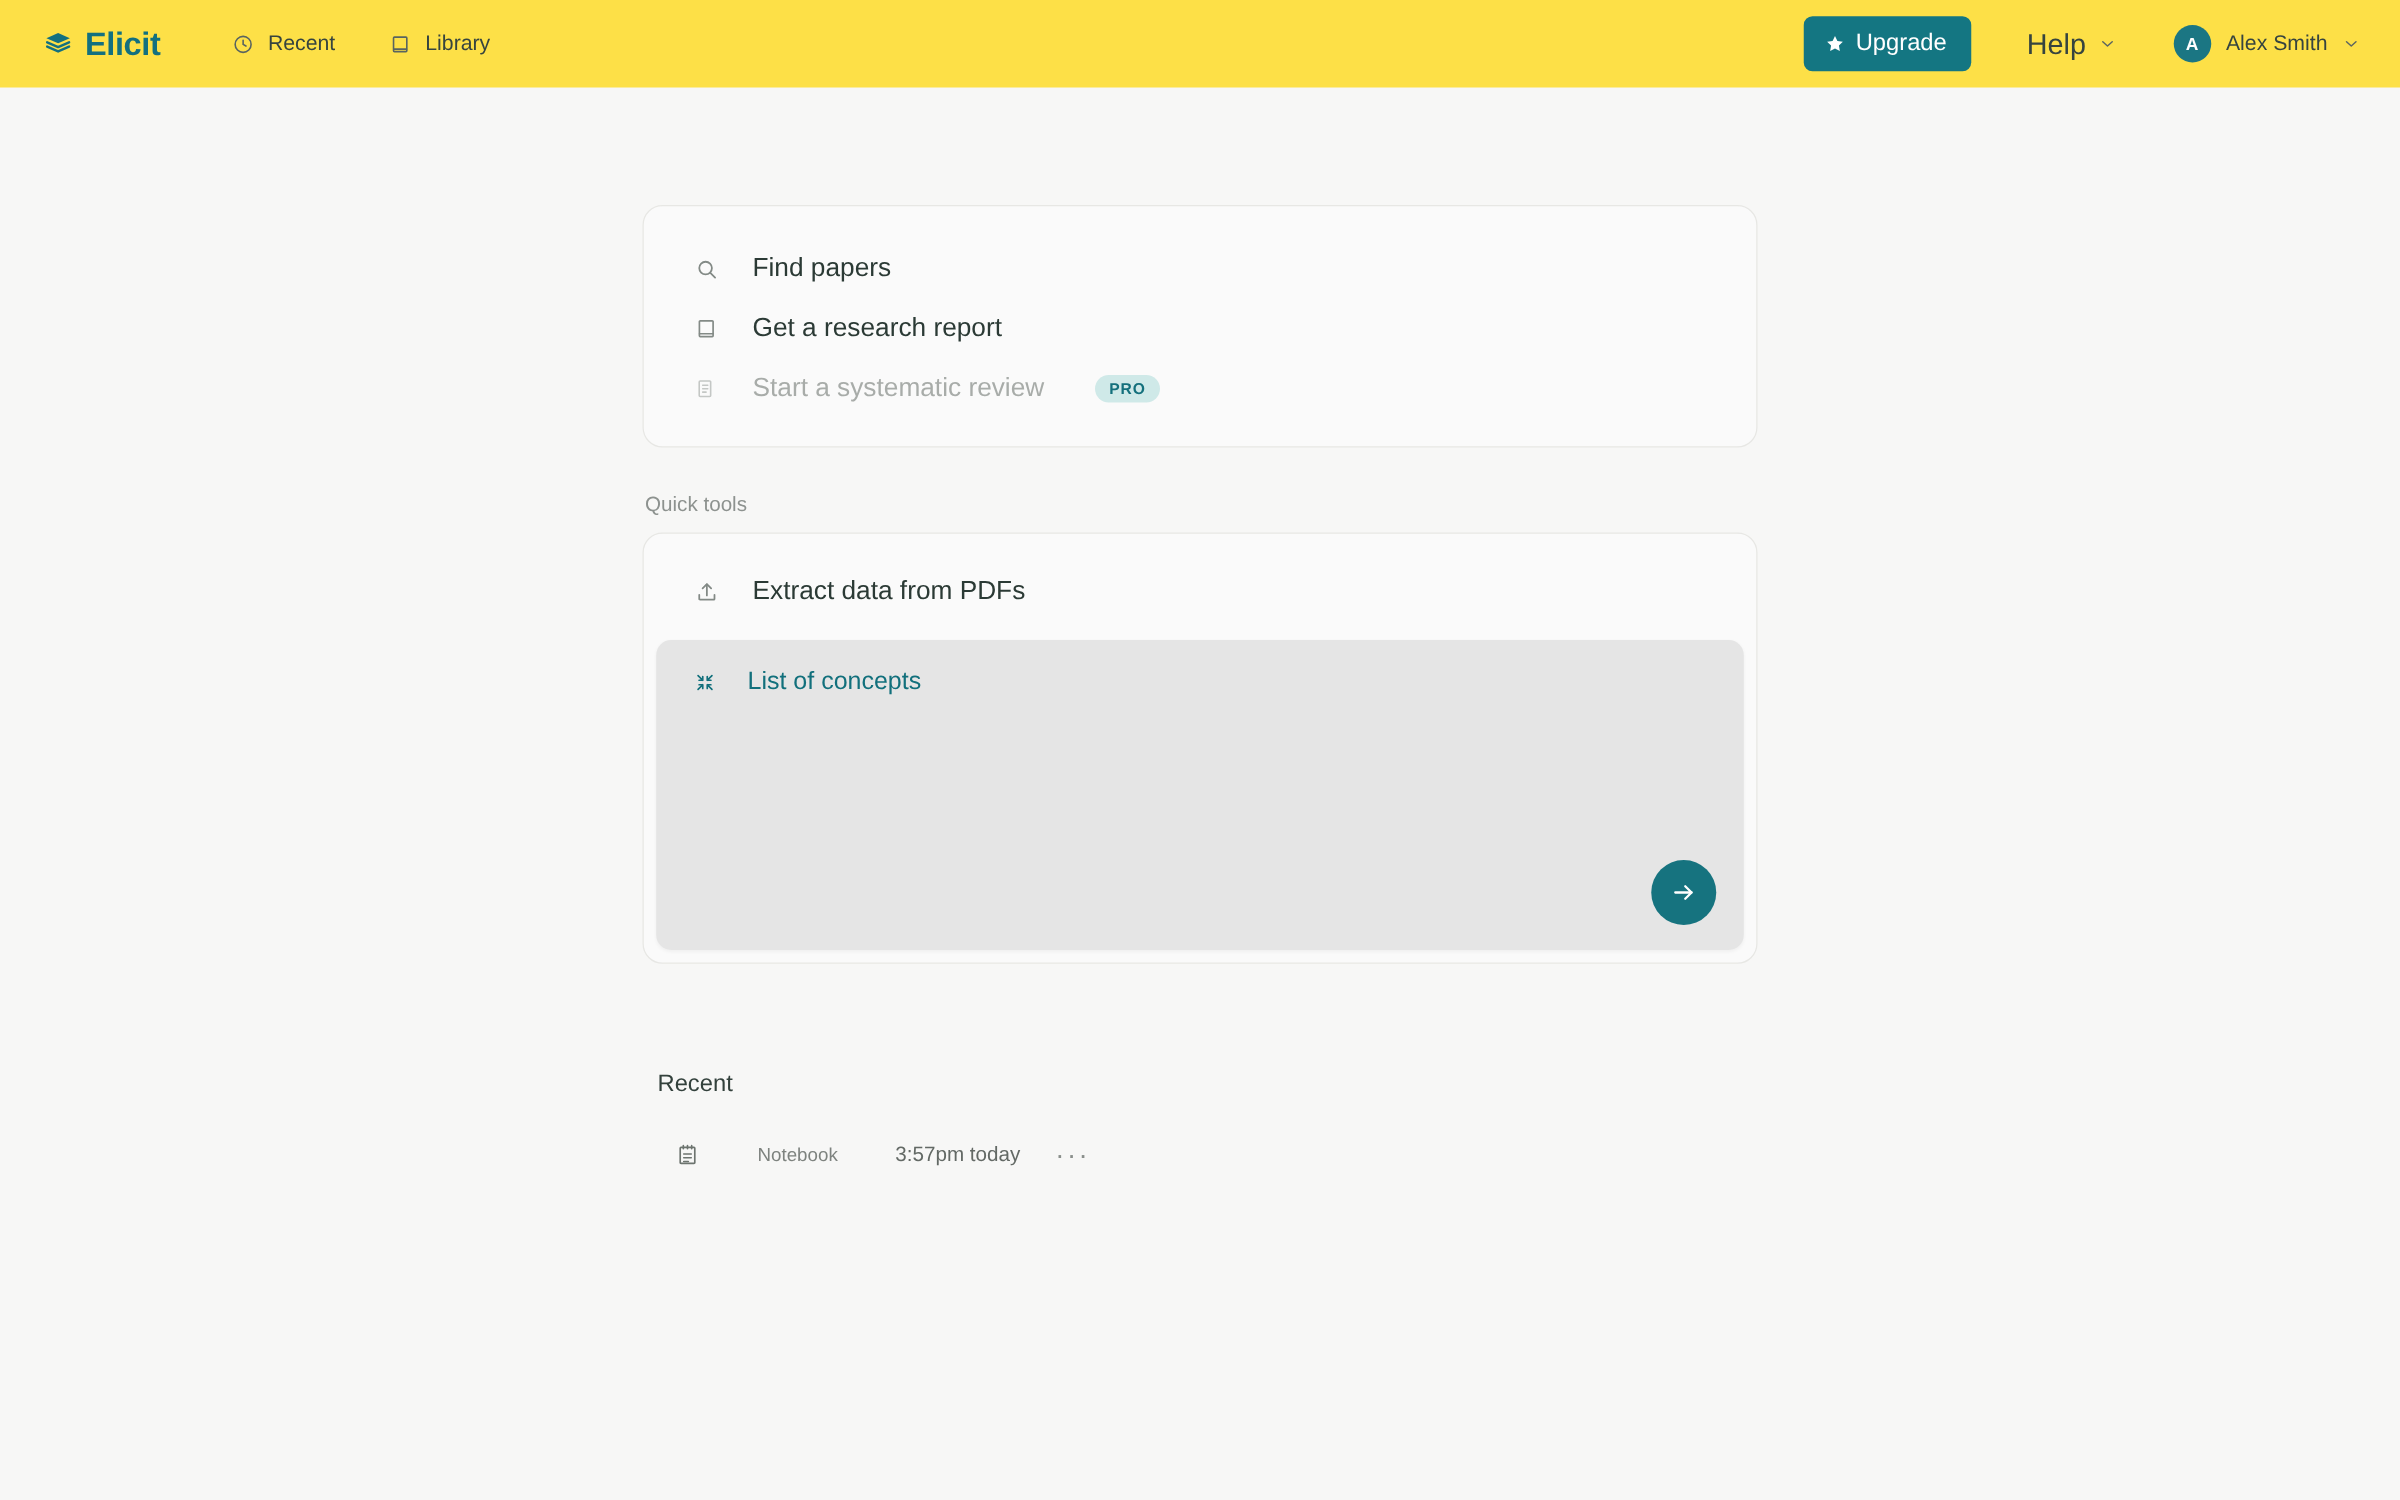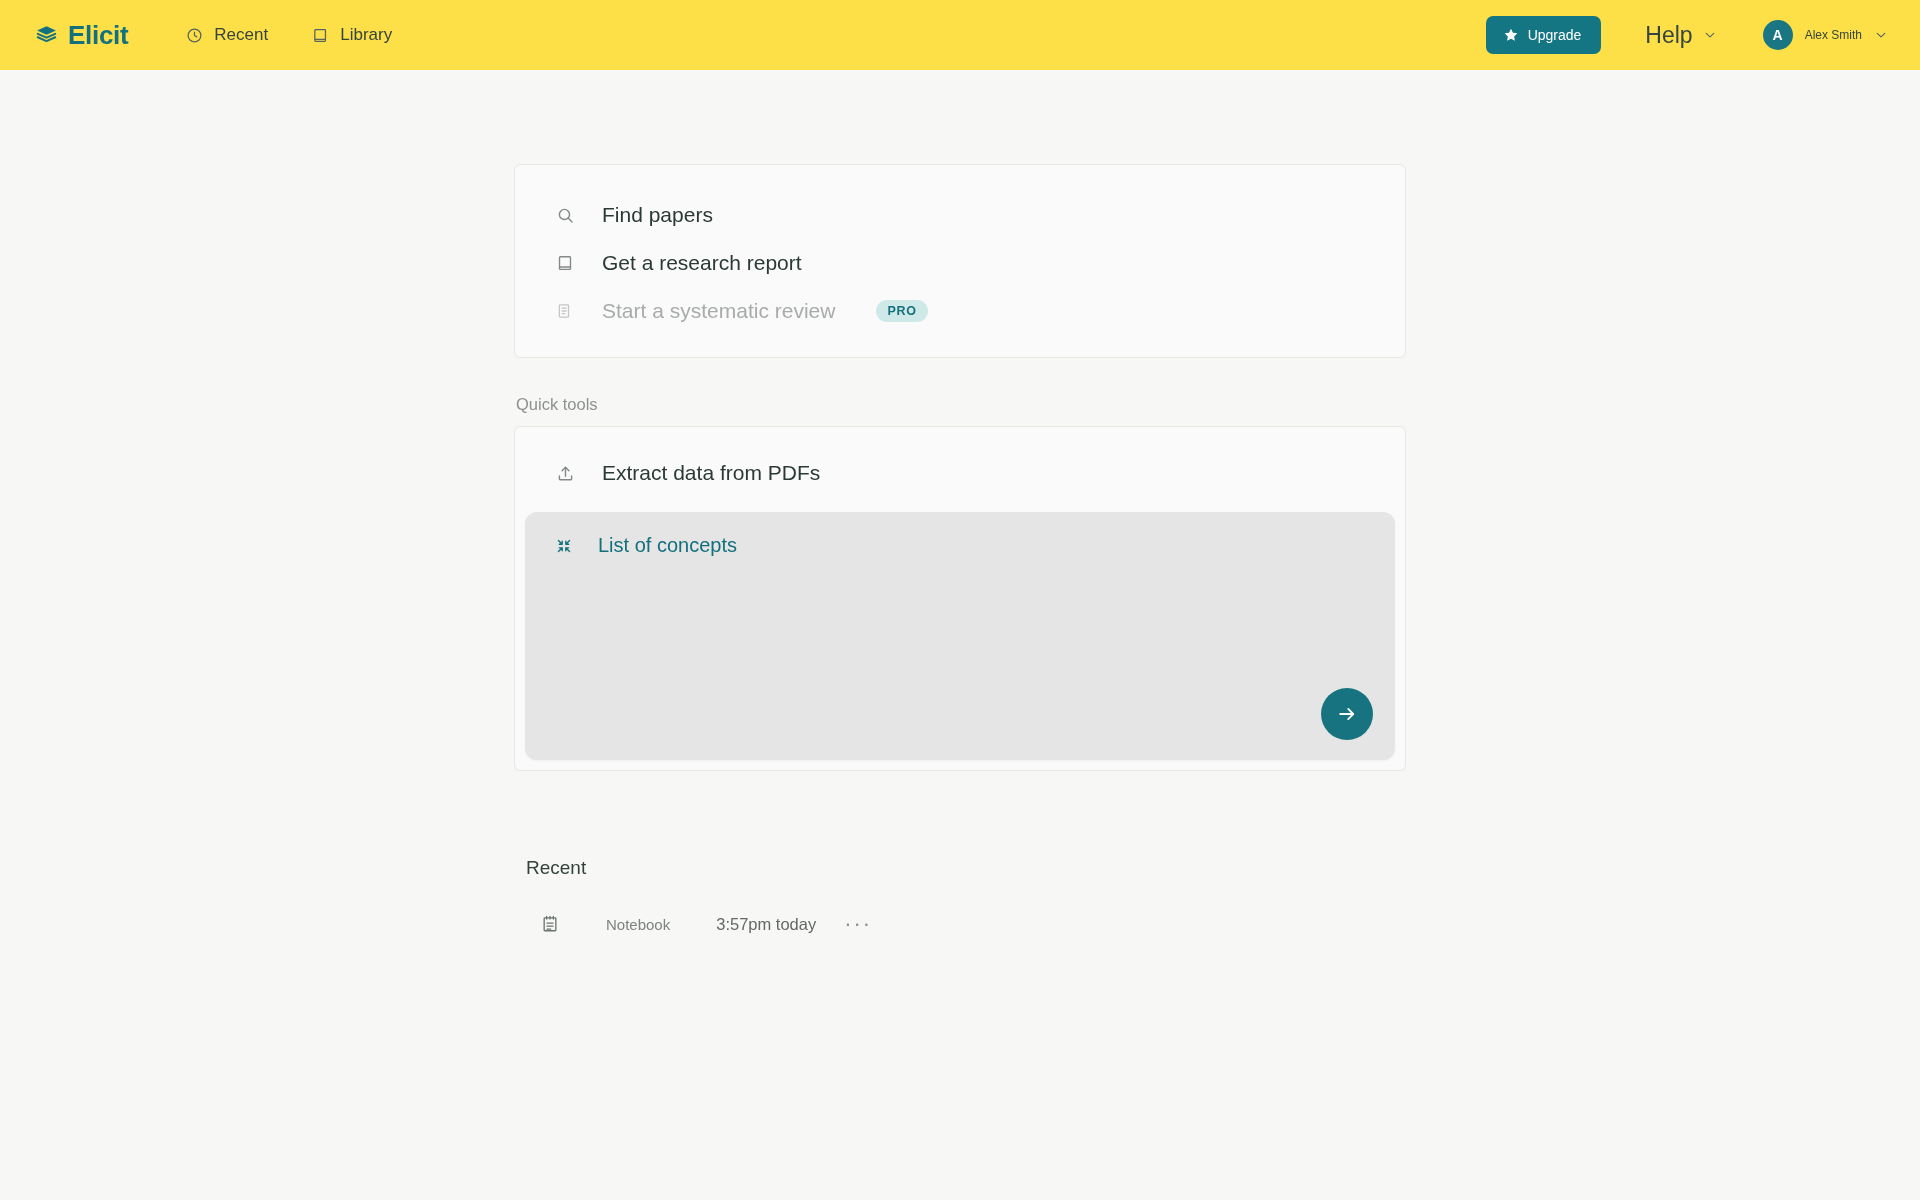--- a/index.html
+++ b/index.html
@@ -57,21 +57,21 @@
 
   #upgrade-btn {
     display: flex;
     align-items: center;
     gap: 9px;
     background: #147682;
     color: #ffffff;
     border: none;
     border-radius: 7px;
     padding: 11px 20px 11px 17px;
-    font-size: 14px;
+    font-size: 19px;
     font-family: "Liberation Sans", sans-serif;
     cursor: pointer;
     margin-right: 44px;
   }
 
   .help-menu {
     display: flex;
     align-items: center;
     gap: 10px;
     font-size: 23px;
@@ -91,35 +91,35 @@
     width: 30px; height: 30px;
     border-radius: 50%;
     background: #1b7683;
     color: #ffffff;
     font-size: 14px;
     font-weight: 600;
     display: flex;
     align-items: center;
     justify-content: center;
   }
-  .user-name { font-size: 12px; color: #36443f; }
+  .user-name { font-size: 17px; color: #36443f; }
 
   .chev { display: inline-block; }
 
   
   #main {
     width: 892px;
     margin: 0 auto;
     padding-top: 94px;
   }
 
   .card {
     background: #fafafa;
     border: 1px solid #e7e7e4;
-    border-radius: 6px;
+    border-radius: 16px;
   }
 
   
   #action-card {
     padding: 26px 0 22px 0;
   }
   .action-row {
     display: flex;
     align-items: center;
     gap: 27px;

